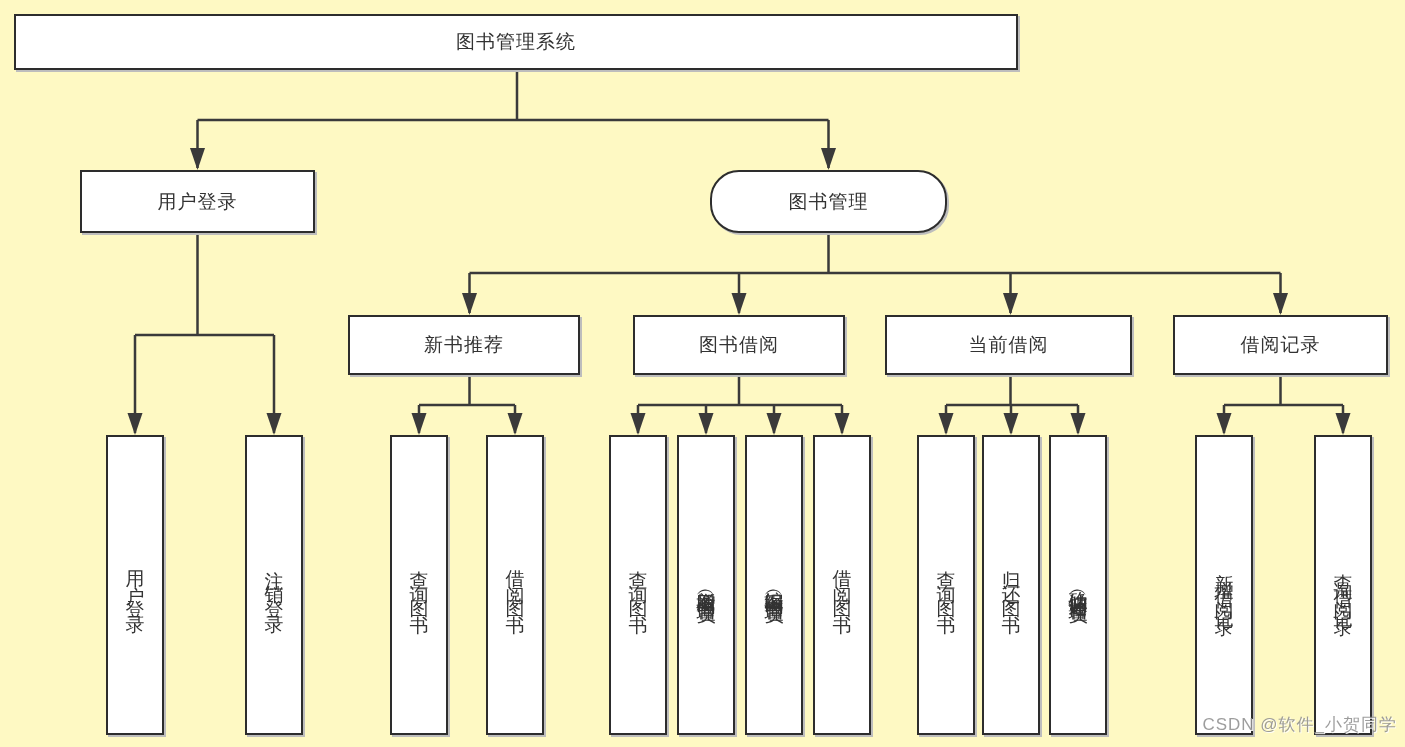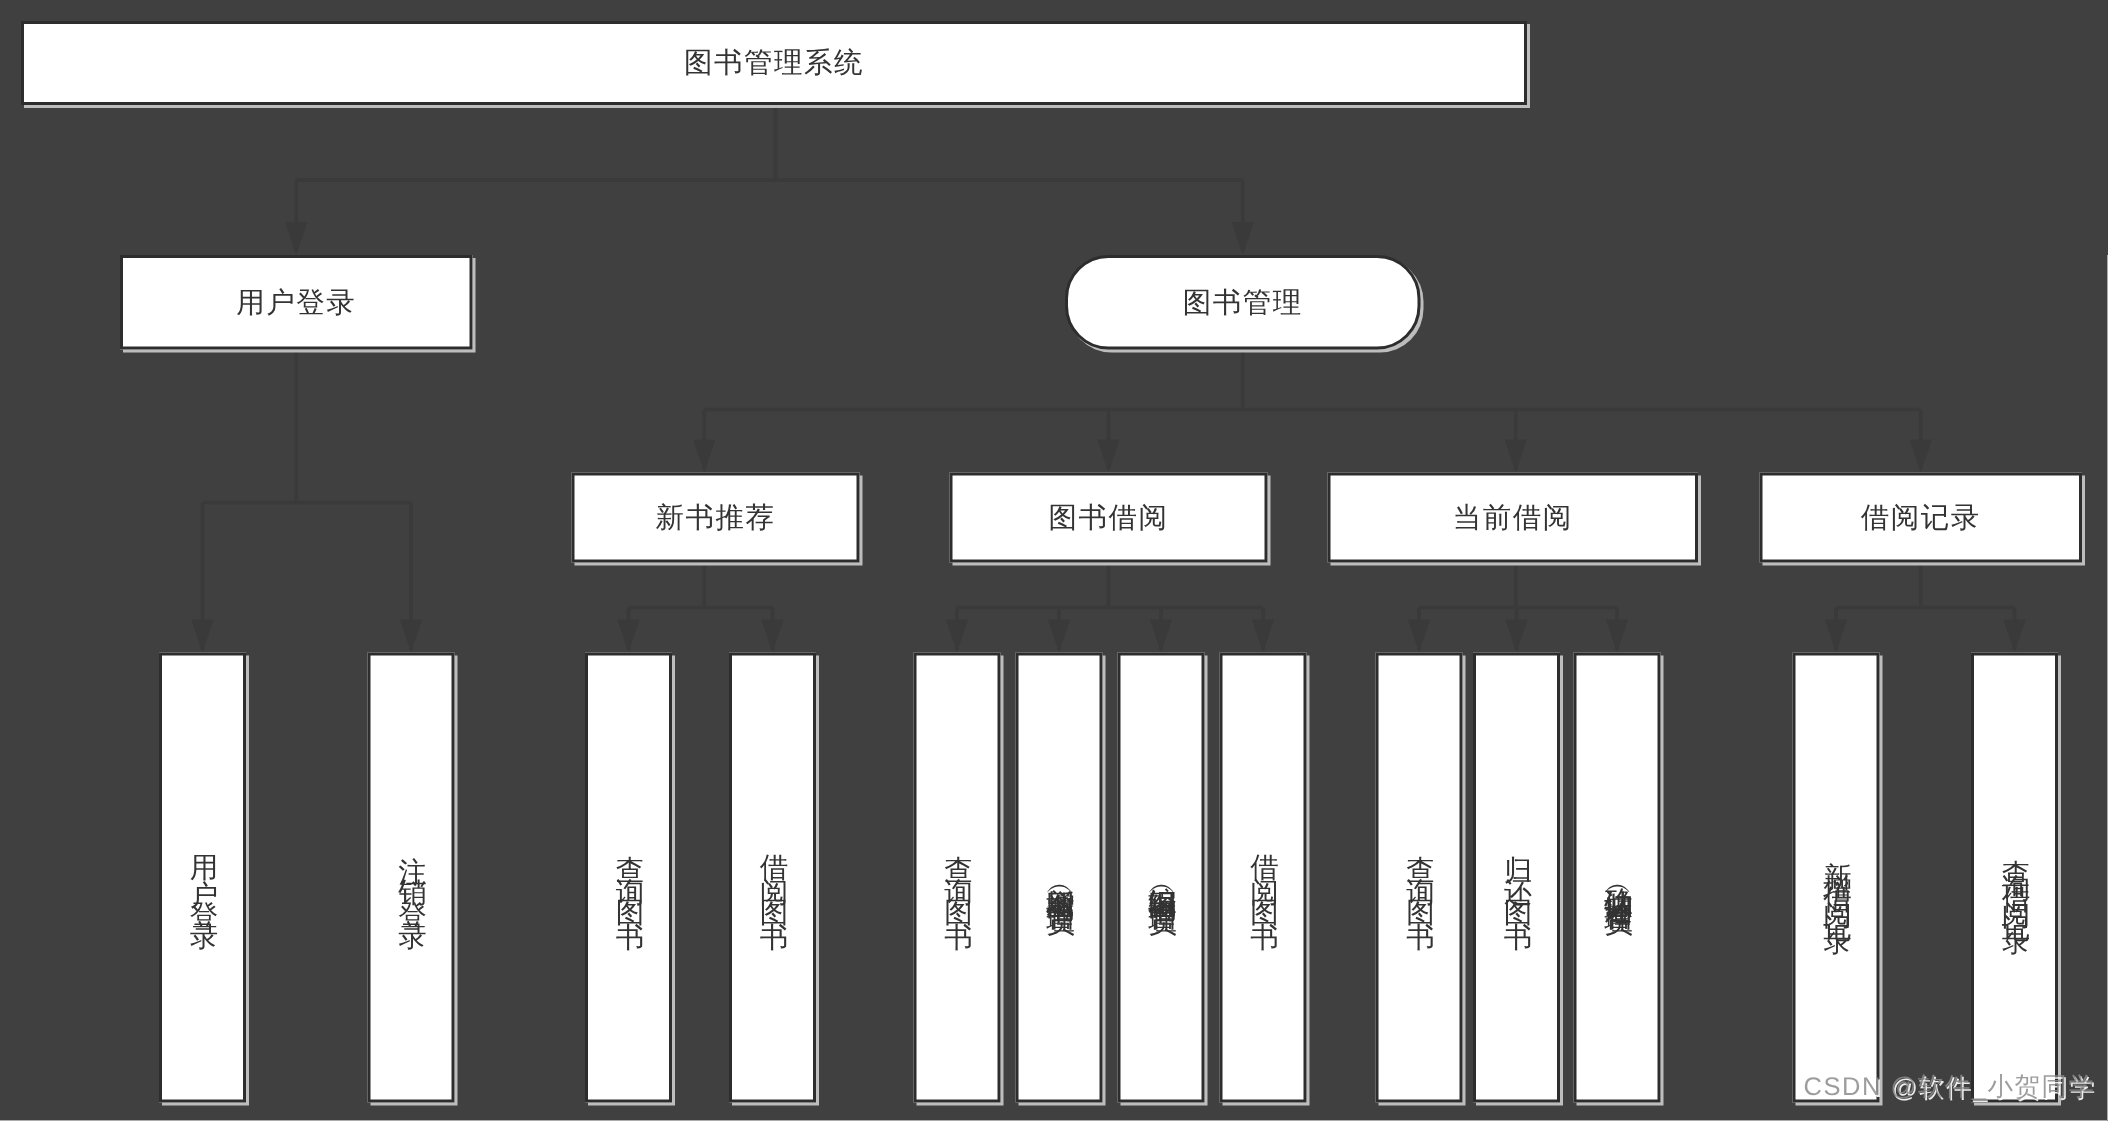--- a/index.html
+++ b/index.html
@@ -1,20 +1,20 @@
 <!DOCTYPE html>
 <html><head>
 <meta charset="utf-8">
 <style>
   html, body { margin: 0; padding: 0; background: #ffffff; }
   #canvas {
     position: relative;
     width: 1405px;
     height: 747px;
-    background: #404040;
+    background: #fef9c3;
     font-family: "Liberation Sans", "DejaVu Sans", sans-serif;
     color: #333333;
     overflow: hidden;
   }
   svg.connectors {
     position: absolute;
     left: 0; top: 0;
     width: 1405px; height: 747px;
     pointer-events: none;
   }
@@ -27,21 +27,21 @@
     align-items: center;
     justify-content: center;
     box-sizing: border-box;
     font-size: 19px;
     letter-spacing: 1px;
   }
   .root  { left: 14px;  top: 14px;  width: 1004px; height: 56px; }
   .lvl2a { left: 80px;  top: 170px; width: 235px;  height: 63px; }
   .lvl2b { left: 710px; top: 170px; width: 237px;  height: 63px; border-radius: 29px; }
   .lvl3  { top: 315px; height: 60px; }
-  .l3-1 { left: 381px;  width: 192px; }
+  .l3-1 { left: 348px;  width: 232px; }
   .l3-2 { left: 633px;  width: 212px; }
   .l3-3 { left: 885px;  width: 247px; }
   .l3-4 { left: 1173px; width: 215px; }
   .leaf {
     top: 435px;
     height: 300px;
     width: 58px;
   }
   .leaf span {
     writing-mode: vertical-lr;

